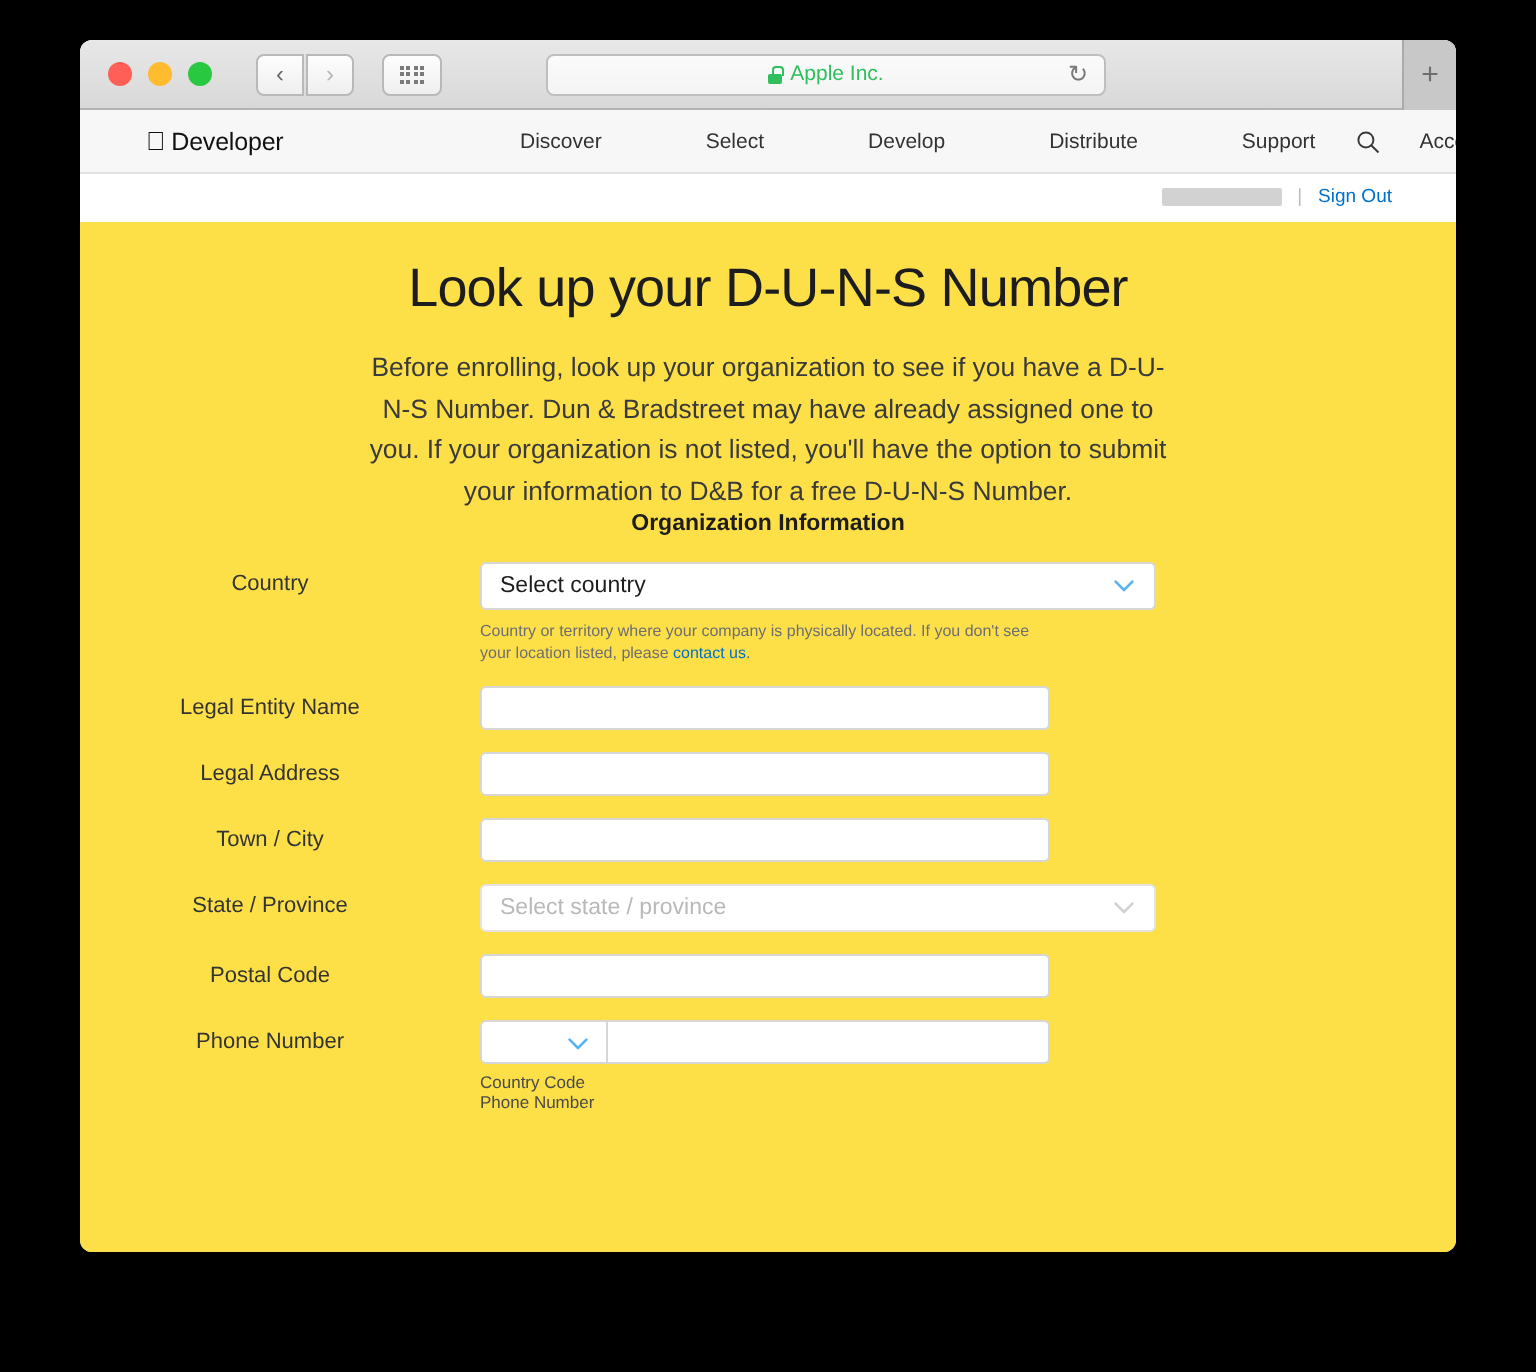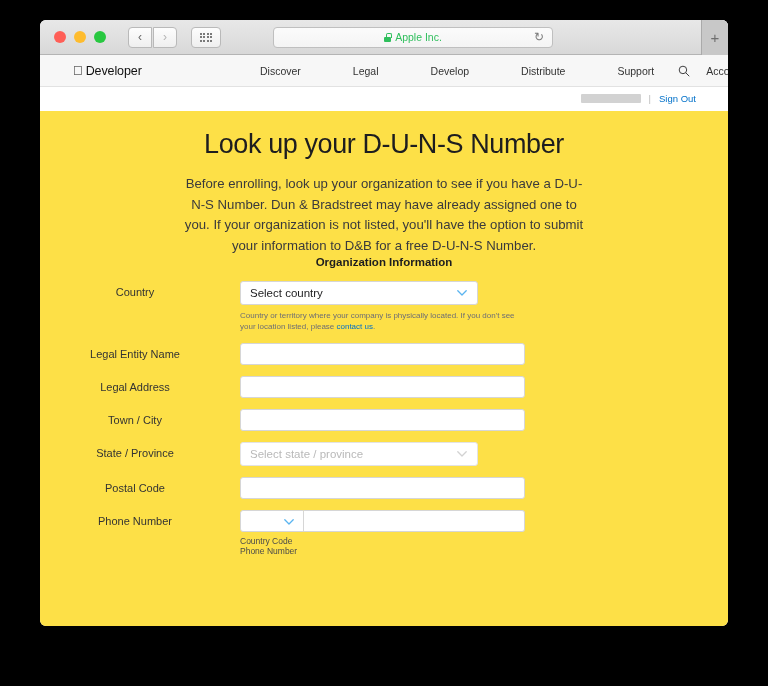--- a/index.html
+++ b/index.html
@@ -282,21 +282,21 @@
     border-radius: 3px;
     background: #ffffff;
     font-size: 11px;
     color: #1d1d1f;
     padding: 0 8px;
     font-family: "Liberation Sans", sans-serif;
     outline: none;
   }
 
   .select-box {
-    width: 238px;
+    width: 338px;
     height: 24px;
     border: 1px solid #d6d6d6;
     border-radius: 3px;
     background: #ffffff;
     display: flex;
     align-items: center;
     padding: 0 9px;
     font-size: 11.5px;
     color: #1d1d1f;
     position: relative;
@@ -403,21 +403,21 @@
   </div>
 
   <div id="site-nav">
     <div id="brand">
       <span id="apple-logo"></span>
       <span>Developer</span>
     </div>
 
     <div class="nav-links">
       <span class="nav-link">Discover</span>
-      <span class="nav-link">Legal</span>
+      <span class="nav-link">Select</span>
       <span class="nav-link">Develop</span>
       <span class="nav-link">Distribute</span>
       <span class="nav-link">Support</span>
       <span class="nav-link">Account</span>
     </div>
 
     <svg id="nav-search-icon" viewBox="0 0 16 16">
       <circle cx="6.6" cy="6.6" r="5" fill="none" stroke="#3a3a3c" stroke-width="1.3"></circle>
       <line x1="10.3" y1="10.3" x2="15" y2="15" stroke="#3a3a3c" stroke-width="1.3"></line>
     </svg>

